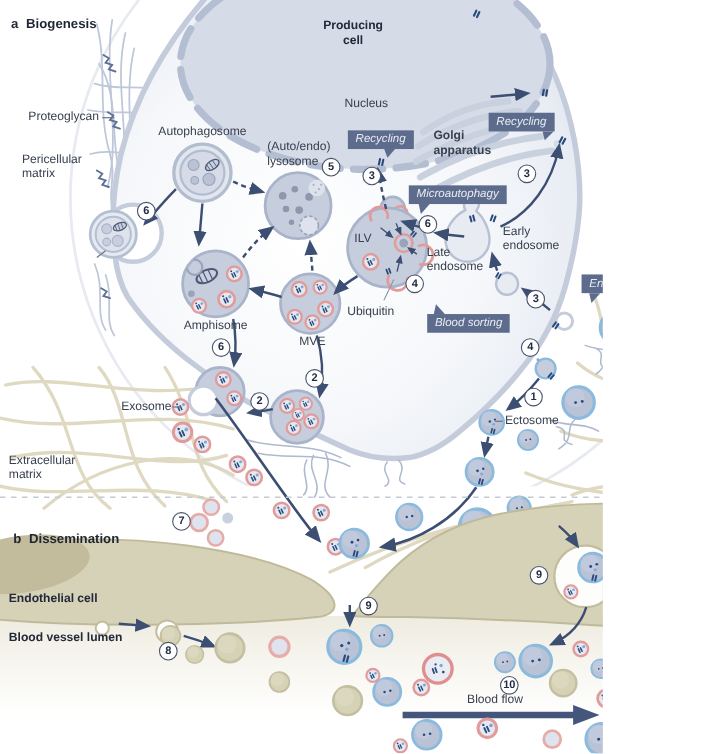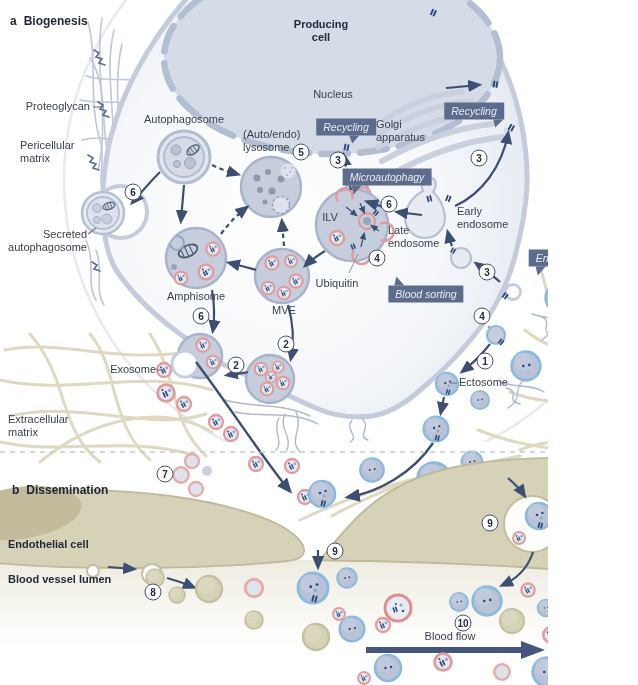--- a/index.html
+++ b/index.html
@@ -429,49 +429,47 @@
 <div class="panel-title" style="left:10px;top:14px;">
   <span class="pl">a</span><span>Biogenesis</span>
 </div>
 <div class="panel-title" style="left:12px;top:466px;margin-top:17px;">
   <span class="pl">b</span><span>Dissemination</span>
 </div>
 
 <div class="lbl bold" style="left:321px;top:31px;">Producing
 cell</div>
 <div class="lbl" style="left:333px;top:95px;">Nucleus</div>
-<div class="lbl la" style="left:376px;top:131px;">Golgi
+<div class="lbl la" style="left:394px;top:131px;font-weight:bold;">Golgi
 apparatus</div>
 <div class="lbl ra" style="left:90px;top:107px;">Proteoglycan</div>
 <div class="lbl la" style="left:20px;top:152px;">Pericellular
 matrix</div>
 <div class="lbl" style="left:184px;top:120px;">Autophagosome</div>
 <div class="lbl la" style="left:243px;top:141px;">(Auto/endo)
 lysosome</div>
-<div class="lbl ra" style="left:87px;top:241px;">Secreted
-autophagosome</div>
 <div class="lbl" style="left:196px;top:297px;">Amphisome</div>
 <div class="lbl" style="left:284px;top:311px;">MVE</div>
 <div class="lbl" style="left:330px;top:218px;">ILV</div>
 <div class="lbl" style="left:337px;top:284px;">Ubiquitin</div>
 <div class="lbl la" style="left:388px;top:237px;">Late
 endosome</div>
 <div class="lbl la" style="left:457px;top:218px;">Early
 endosome</div>
 <div class="lbl ra" style="left:156px;top:370px;">Exosome</div>
 <div class="lbl la" style="left:459px;top:383px;">Ectosome</div>
 <div class="lbl la" style="left:8px;top:426px;">Extracellular
 matrix</div>
 <div class="lbl la bold" style="left:8px;top:545px;">Endothelial cell</div>
 <div class="lbl la bold" style="left:8px;top:580px;">Blood vessel lumen</div>
 <div class="lbl" style="left:450px;top:637px;">Blood flow</div>
 
 <div class="badge tail-bc" style="left:346px;top:127px;">Recycling</div>
 <div class="badge tail-br" style="left:474px;top:111px;">Recycling</div>
-<div class="badge tail-bl" style="left:387px;top:177px;">Microautophagy</div>
+<div class="badge tail-bl" style="left:416px;top:177px;">Microautophagy</div>
 <div class="badge tail-bl" style="left:536px;top:258px;margin-left:28px;">Endocytosis</div>
 <div class="badge tail-tl" style="left:426px;top:294px;">Blood sorting</div>
 
 <div class="num" style="left:133px;top:192px;">6</div>
 <div class="num" style="left:301px;top:152px;">5</div>
 <div class="num" style="left:338px;top:160px;">3</div>
 <div class="num" style="left:479px;top:158px;">3</div>
 <div class="num" style="left:389px;top:204px;">6</div>
 <div class="num" style="left:487px;top:272px;">3</div>
 <div class="num" style="left:377px;top:258px;">4</div>

